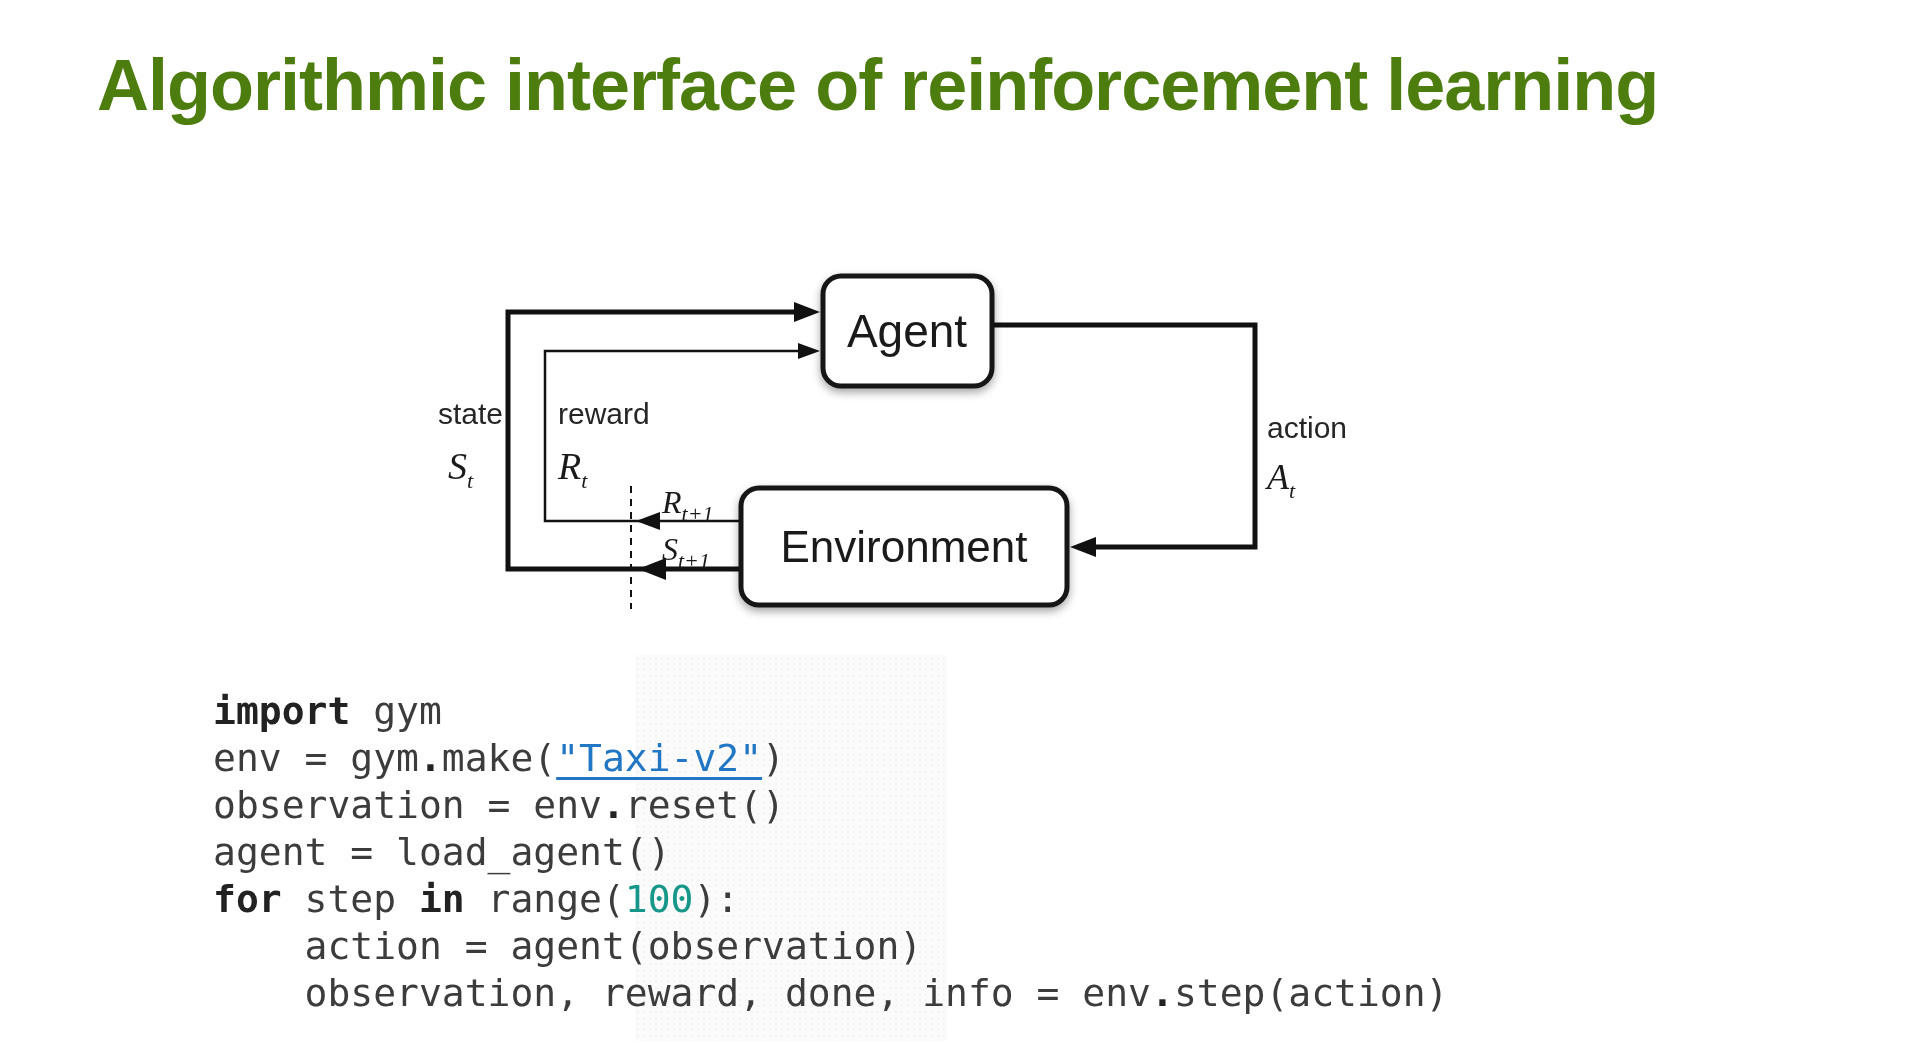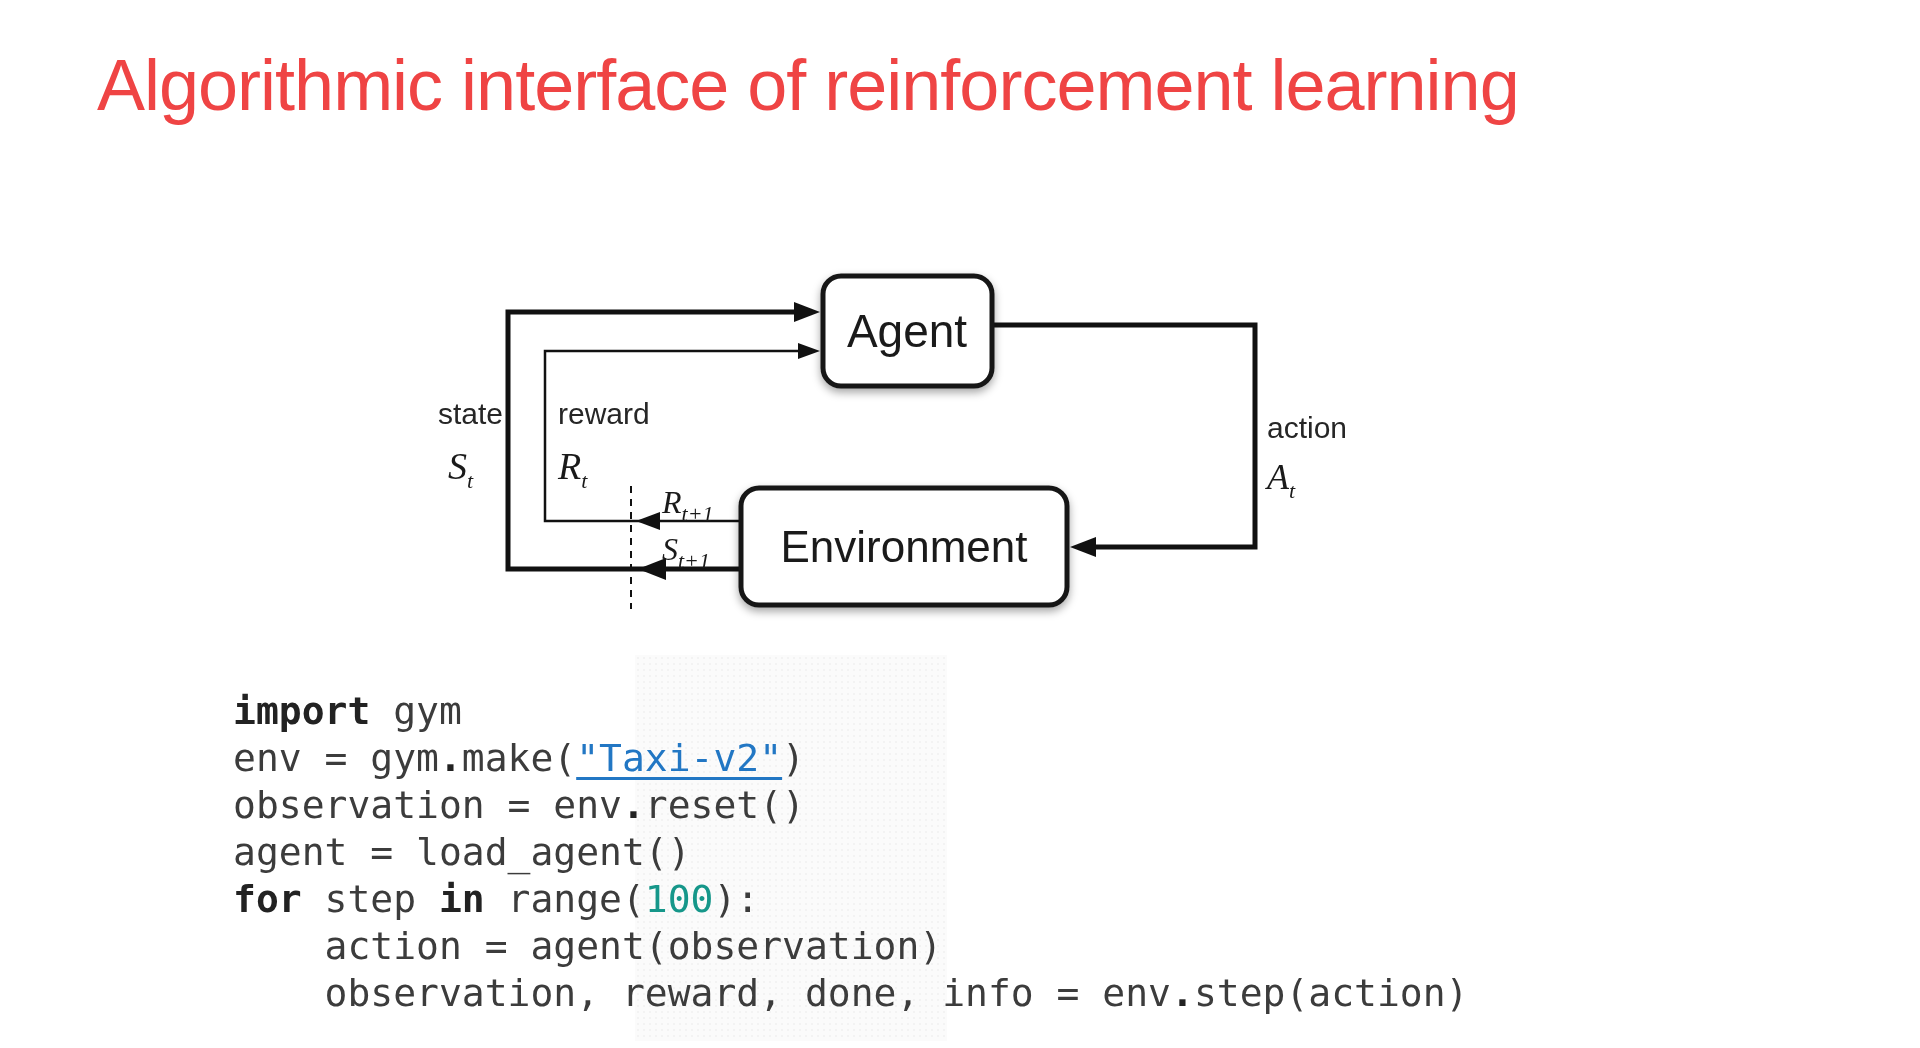--- a/index.html
+++ b/index.html
@@ -11,23 +11,23 @@
     overflow: hidden;
     font-family: "Liberation Sans", sans-serif;
   }
   .slide { position: relative; width: 1920px; height: 1048px; background: #fff; }
 
   .slide-title {
     position: absolute;
     left: 97px;
     top: 44px;
     font-size: 72px;
-    font-weight: 400;
+    font-weight: 700;
     letter-spacing: -1px;
-    color: #ef4444;
+    color: #4d7c0f;
     white-space: nowrap;
   }
 
   .diagram-wrap {
     position: absolute;
     left: 400px;
     top: 261px;
     width: 980px;
     height: 370px;
   }
@@ -48,21 +48,21 @@
   .code-block {
     position: absolute;
     left: 213px;
     top: 688px;
     font-family: "DejaVu Sans Mono", monospace;
     font-size: 38px;
     line-height: 47px;
     white-space: pre;
     z-index: 2;
   }
-  .code-line { height: 47px; margin-left: 20px; }
+  .code-line { height: 47px; }
   .tok-p   { color: var(--code-color, #3c3c3c); }
   .tok-k   { color: var(--code-kw, #222222); font-weight: bold; }
   .tok-o   { color: var(--code-kw, #222222); font-weight: bold; }
   .tok-str { color: var(--code-str, #2277c4); text-decoration: underline; text-underline-offset: 6px; }
   .tok-num { color: var(--code-num, #16978a); }
 
   
   .box-label   { font-family: "Liberation Sans", sans-serif; fill: #1a1a1a; }
   .side-label  { font-family: "Liberation Sans", sans-serif; font-size: 30px; fill: #262626; }
   .sym         { font-family: "Liberation Serif", serif; font-style: italic; fill: #1a1a1a; }

